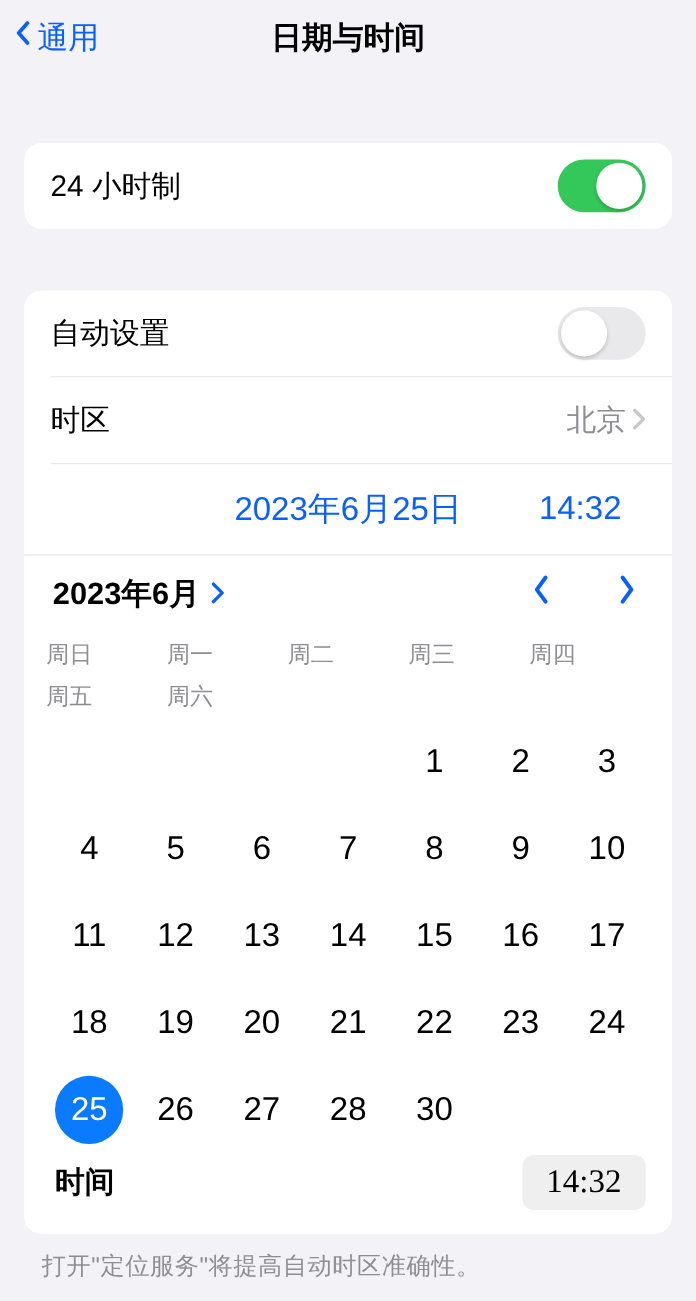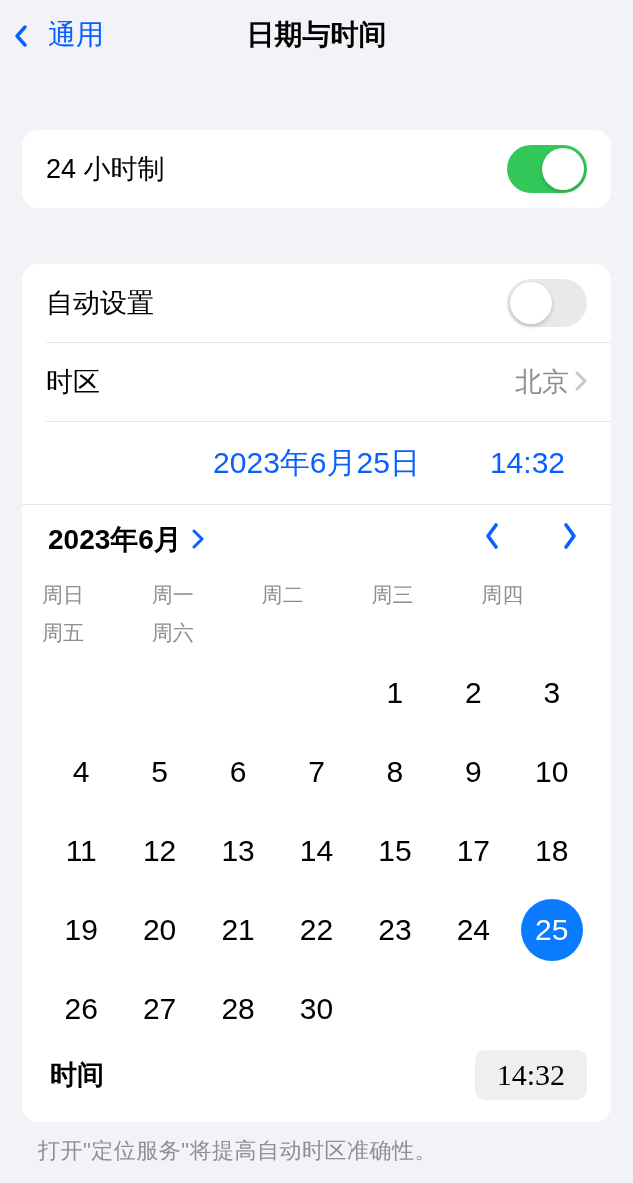--- a/index.html
+++ b/index.html
@@ -12,24 +12,24 @@
     }
     .nav {
       height: 70px;
       display: flex;
       align-items: center;
       position: relative;
       padding: 0 14px;
     }
     .back {
       display: flex;
-      align-items: flex-end;
+      align-items: flex-start;
       color: #0a60ff;
       font-size: 28px;
-      gap: 20px;
+      gap: 6px;
     }
     .back svg { width: 18px; height: 30px; }
     .nav-title {
       position: absolute;
       left: 50%;
       transform: translateX(-50%);
       font-size: 28px;
       font-weight: 600;
       color: #000;
     }
@@ -229,20 +229,23 @@
         <div class="day">
           <span>13</span>
         </div>
         <div class="day">
           <span>14</span>
         </div>
         <div class="day">
           <span>15</span>
         </div>
         <div class="day">
+          <span>16</span>
+        </div>
+        <div class="day">
           <span>17</span>
         </div>
         <div class="day">
           <span>18</span>
         </div>
         <div class="day">
           <span>19</span>
         </div>
         <div class="day">
           <span>20</span>

